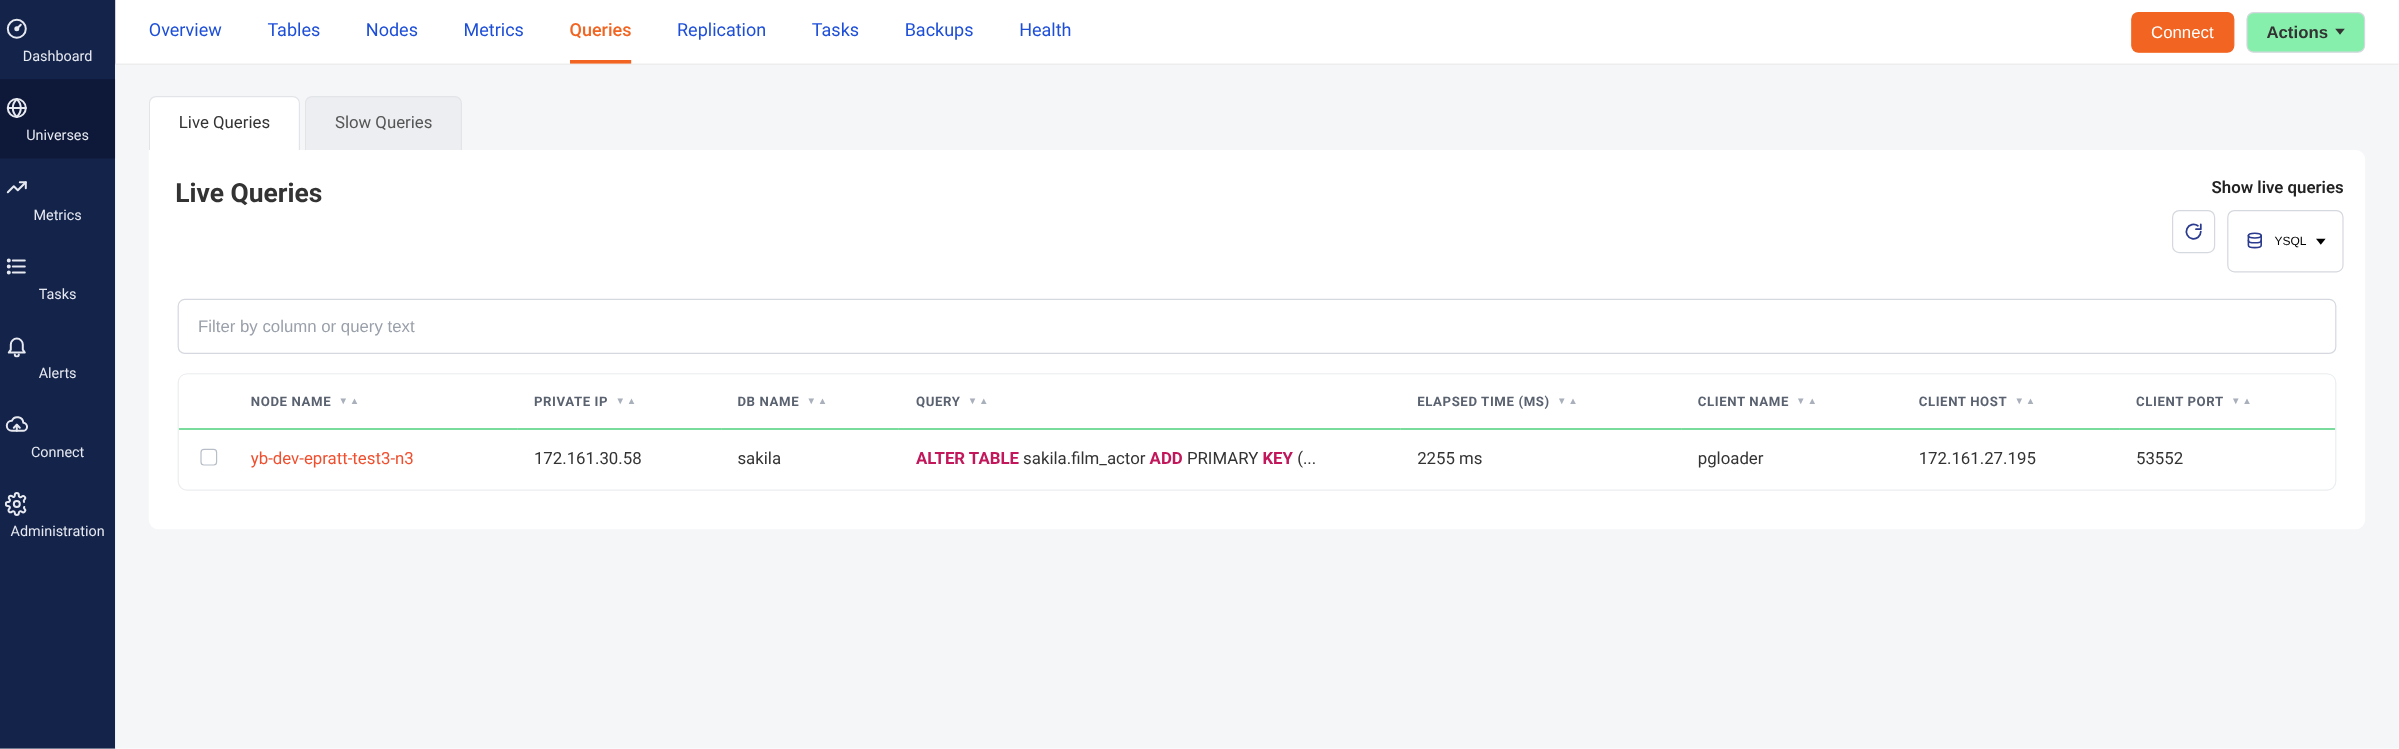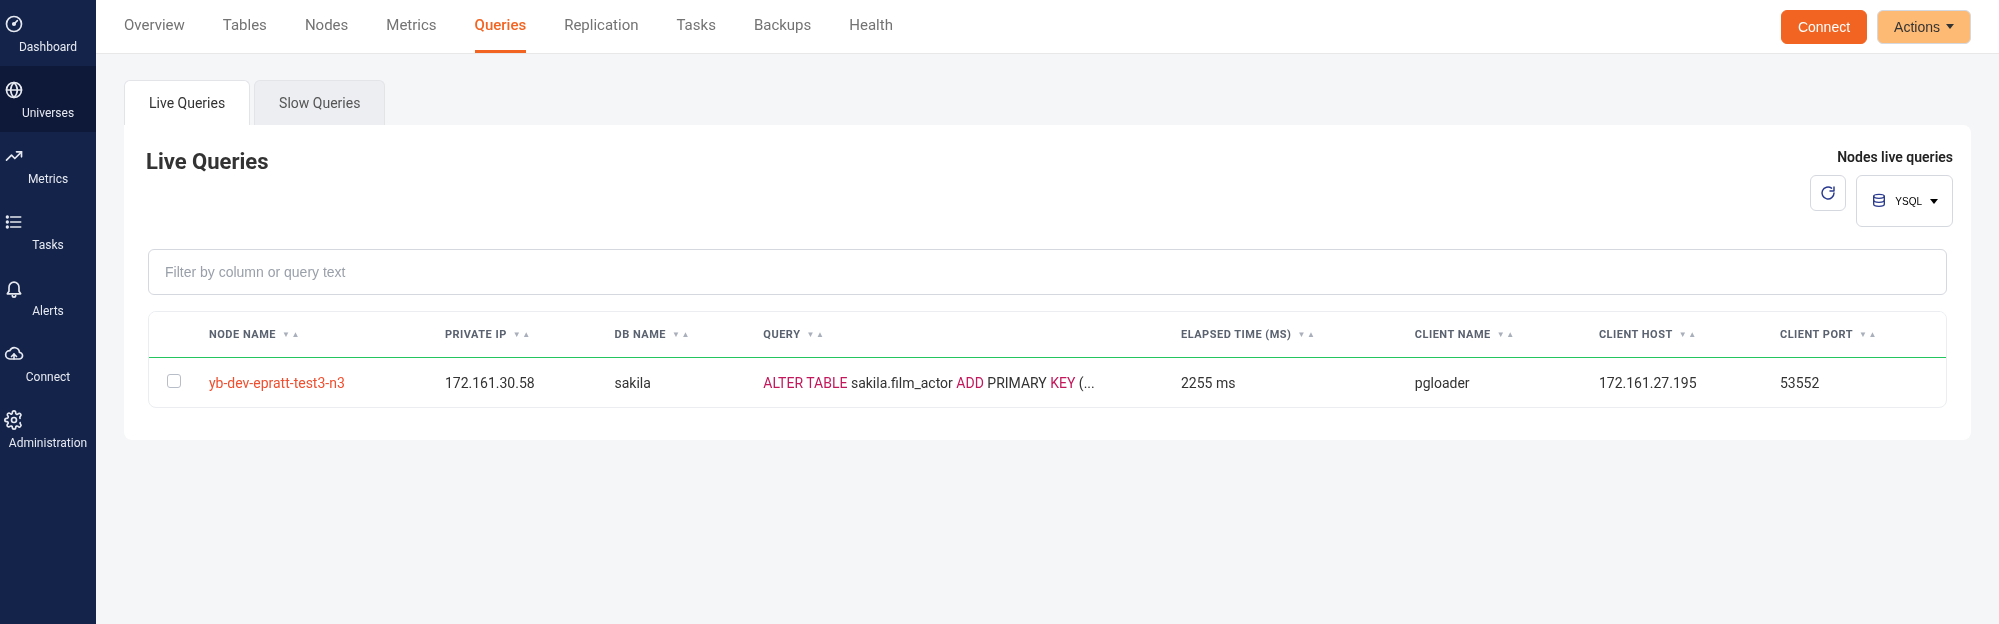--- a/index.html
+++ b/index.html
@@ -10,24 +10,24 @@
   .sidebar { width: 96px; background: #14234a; color: #fff; display: flex; flex-direction: column; }
   .sidebar-item { display: flex; flex-direction: column; justify-content: center; padding: 14px 4px 12px; cursor: pointer; color: #e6e9f0; font-size: 12px; }
   .sidebar-item .si-icon { width: 20px; height: 20px; margin-bottom: 6px; display: flex; align-items: center; justify-content: center; }
   .sidebar-item.active { background: #0e1838; }
   .sb-label { font-size: 12px; text-align: center; }
 
   
   .main { flex: 1; display: flex; flex-direction: column; }
   .topbar { display: flex; align-items: center; justify-content: space-between; padding: 0 28px; border-bottom: 1px solid #e8e8e8; height: 54px; }
   .top-tabs { display: flex; gap: 38px; align-items: center; height: 100%; }
-  .top-tab { color: #737373; font-size: 15px; cursor: pointer; height: 100%; display: flex; align-items: center; border-bottom: 3px solid transparent; }
+  .top-tab { color: #1d4ed8; font-size: 15px; cursor: pointer; height: 100%; display: flex; align-items: center; border-bottom: 3px solid transparent; }
   .top-tab.active { color: #f26421; border-bottom-color: #f26421; font-weight: 500; }
   .top-actions { display: flex; gap: 10px; align-items: center; }
-  .btn { border: 1px solid #d5d8de; background: #fdba74; border-radius: 6px; padding: 8px 16px; font-size: 14px; cursor: pointer; display: inline-flex; align-items: center; gap: 6px; color: #333; }
+  .btn { border: 1px solid #d5d8de; background: #86efac; border-radius: 6px; padding: 8px 16px; font-size: 14px; cursor: pointer; display: inline-flex; align-items: center; gap: 6px; color: #333; font-weight: bold; }
   .btn-primary { background: #f26421; color: #fff; border-color: #f26421; font-weight: 500; }
   .caret-down { width: 0; height: 0; border-left: 4px solid transparent; border-right: 4px solid transparent; border-top: 5px solid currentColor; display: inline-block; }
 
   
   .content { background: #f5f6f8; flex: 1; padding: 26px 28px; }
   .sub-tabs { display: flex; padding-left: 0; }
   .sub-tab { padding: 14px 24px; font-size: 14px; color: #555; background: #eceef1; border: 1px solid #e2e4e8; border-bottom: none; border-radius: 6px 6px 0 0; cursor: pointer; }
   .sub-tab.active { background: #fff; color: #333; border-color: #e2e4e8; }
   .sub-tab + .sub-tab { margin-left: 4px; }
 
@@ -46,21 +46,21 @@
 
   
   .tbl-wrap { border: 1px solid #ebedf0; border-radius: 8px; margin: 0 6px; overflow: hidden; }
   table { width: 100%; border-collapse: collapse; }
   thead th { text-align: left; font-size: 11px; letter-spacing: .5px; color: #5a6270; font-weight: 700; padding: 16px 14px; text-transform: uppercase; background: #fff; }
   thead th .sort { display: inline-flex; flex-direction: row; gap: 1px; margin-left: 6px; color: #aab0bb; font-size: 8px; line-height: 6px; vertical-align: middle; }
   thead th .sort span { display:inline-block; }
   tbody td { padding: 16px 14px; font-size: 14px; color: #333; border-top: 1px solid #22c55e; vertical-align: middle; }
   .chk { width: 14px; height: 14px; border: 1.5px solid #b8bec8; border-radius: 3px; display: inline-block; cursor: pointer; }
   .link { color: #ef4f2e; cursor: pointer; }
-  .kw { color: #c2185b; font-weight: 400; }
+  .kw { color: #c2185b; font-weight: 700; }
   .query-cell { font-family: inherit; white-space: nowrap; overflow: hidden; text-overflow: ellipsis; max-width: 290px; }
   th.chkcol, td.chkcol { width: 40px; padding-left: 18px; }
 </style>
 </head>
 <body>
 
 <div class="app">
 
   <nav class="sidebar" id="sidebar">
       <div class="sidebar-item">
@@ -163,21 +163,21 @@
       <div class="sub-tabs" id="sub-tabs">
           <div class="sub-tab active">Live Queries</div>
           <div class="sub-tab">Slow Queries</div>
         </div>
 
       <div class="panel">
 
         <div class="panel-head">
           <div class="panel-title">Live Queries</div>
           <div class="panel-head-right">
-            <div class="slq-label">Nodes live queries</div>
+            <div class="slq-label">Show live queries</div>
             <div class="head-btns">
               <button class="icon-btn">
                 <svg width="16" height="16" viewBox="0 0 24 24" fill="none" stroke="#2a3a8f" stroke-width="2.2" stroke-linecap="round" stroke-linejoin="round">
                     <path d="M21 12a9 9 0 1 1-3.64-7.24"></path>
                     <polyline points="21 3 21 9 15 9"></polyline>
                   </svg>
               </button>
               <button class="select-btn">
                 <svg width="16" height="16" viewBox="0 0 24 24" fill="none" stroke="#2a3a8f" stroke-width="2" stroke-linecap="round" stroke-linejoin="round">
                     <ellipse cx="12" cy="5" rx="8" ry="3"></ellipse>

